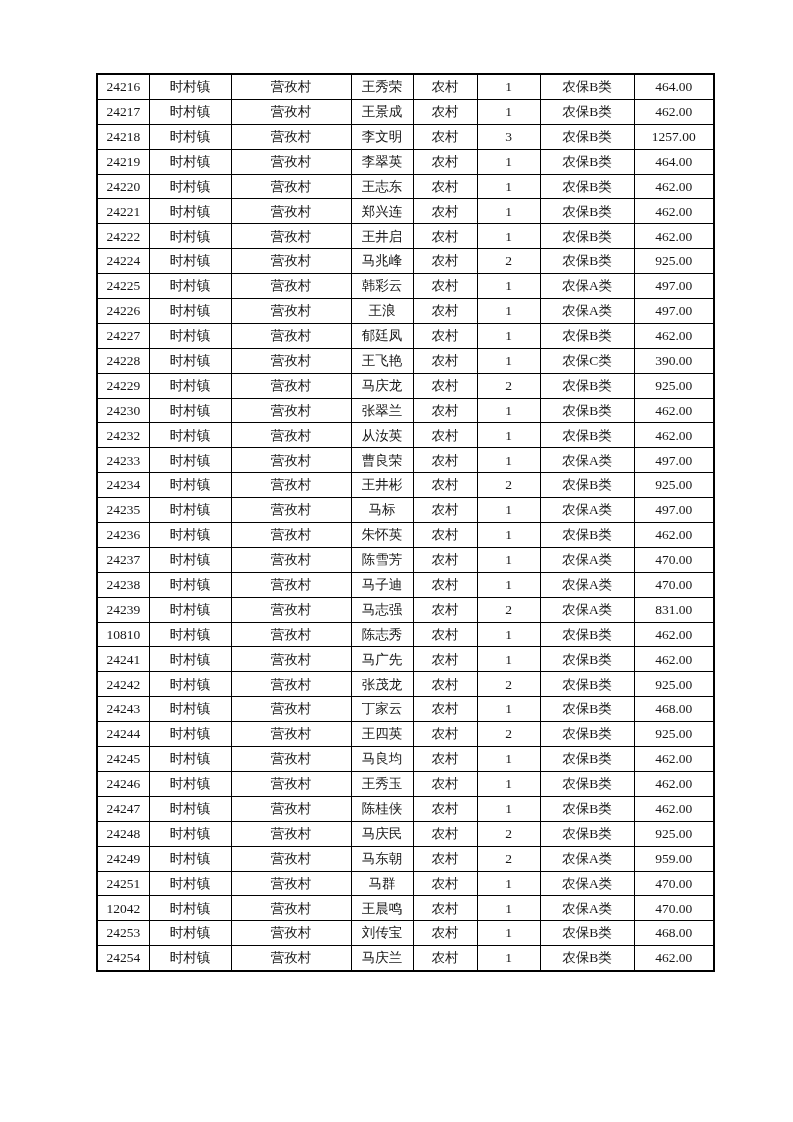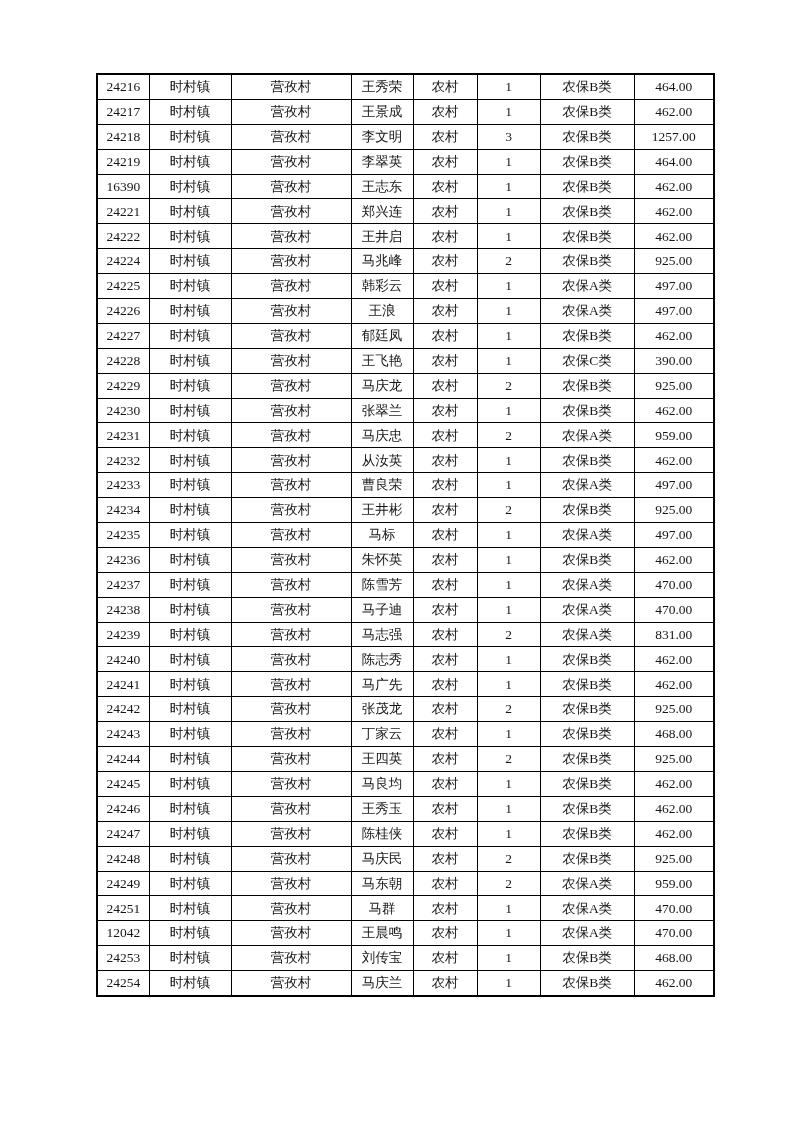--- a/index.html
+++ b/index.html
@@ -96,21 +96,21 @@
     <td>24219</td>
     <td>时村镇</td>
     <td>营孜村</td>
     <td>李翠英</td>
     <td>农村</td>
     <td>1</td>
     <td>农保B类</td>
     <td>464.00</td>
   </tr>
         <tr>
-    <td>16390</td>
+    <td>24220</td>
     <td>时村镇</td>
     <td>营孜村</td>
     <td>王志东</td>
     <td>农村</td>
     <td>1</td>
     <td>农保B类</td>
     <td>462.00</td>
   </tr>
         <tr>
     <td>24221</td>
@@ -196,30 +196,20 @@
     <td>24230</td>
     <td>时村镇</td>
     <td>营孜村</td>
     <td>张翠兰</td>
     <td>农村</td>
     <td>1</td>
     <td>农保B类</td>
     <td>462.00</td>
   </tr>
         <tr>
-    <td>24231</td>
-    <td>时村镇</td>
-    <td>营孜村</td>
-    <td>马庆忠</td>
-    <td>农村</td>
-    <td>2</td>
-    <td>农保A类</td>
-    <td>959.00</td>
-  </tr>
-        <tr>
     <td>24232</td>
     <td>时村镇</td>
     <td>营孜村</td>
     <td>从汝英</td>
     <td>农村</td>
     <td>1</td>
     <td>农保B类</td>
     <td>462.00</td>
   </tr>
         <tr>
@@ -286,21 +276,21 @@
     <td>24239</td>
     <td>时村镇</td>
     <td>营孜村</td>
     <td>马志强</td>
     <td>农村</td>
     <td>2</td>
     <td>农保A类</td>
     <td>831.00</td>
   </tr>
         <tr>
-    <td>24240</td>
+    <td>10810</td>
     <td>时村镇</td>
     <td>营孜村</td>
     <td>陈志秀</td>
     <td>农村</td>
     <td>1</td>
     <td>农保B类</td>
     <td>462.00</td>
   </tr>
         <tr>
     <td>24241</td>

